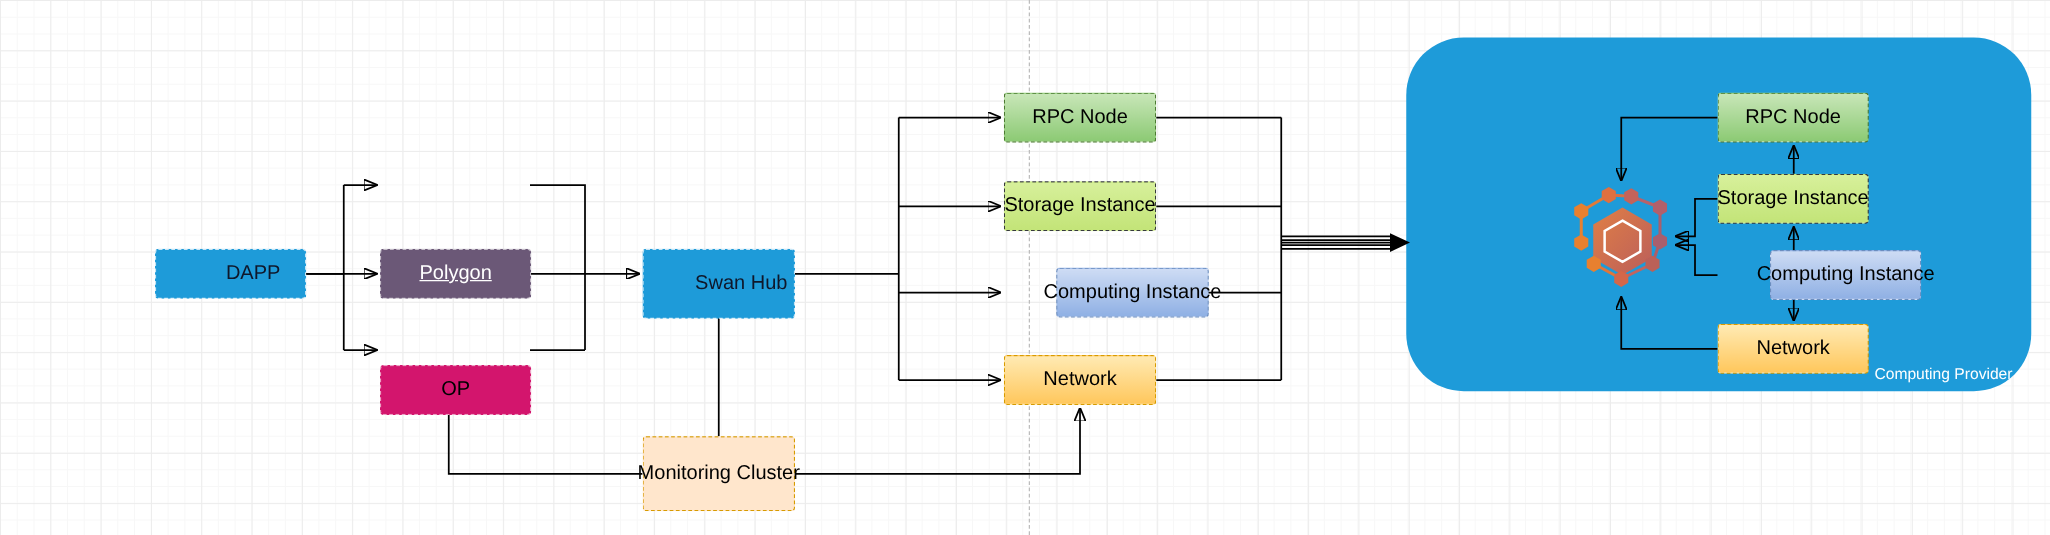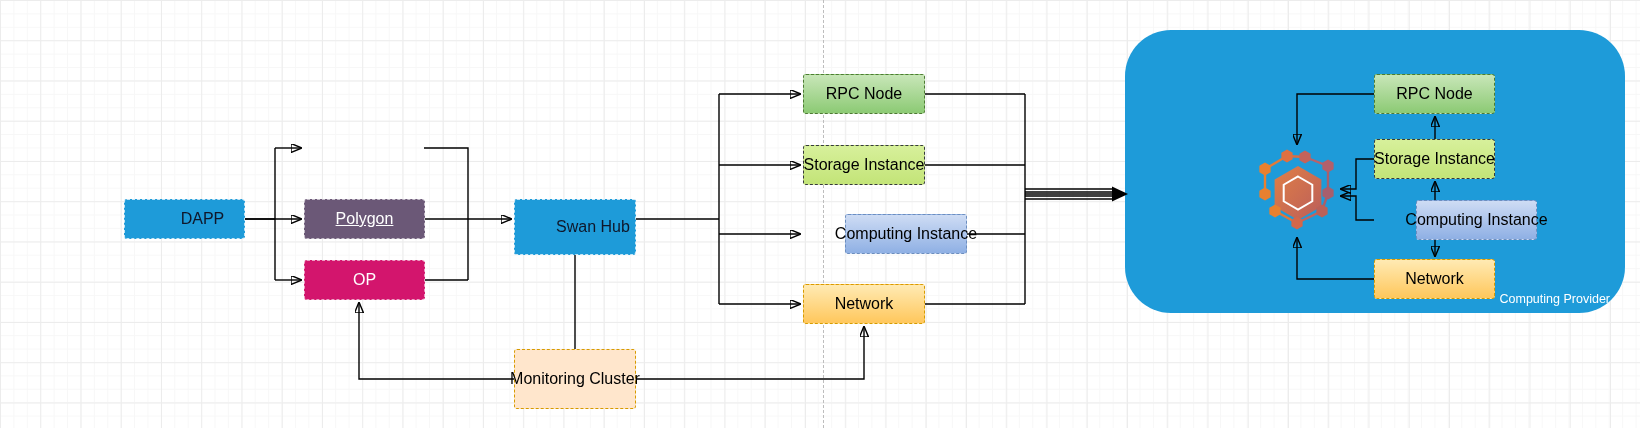--- a/index.html
+++ b/index.html
@@ -20,21 +20,21 @@
   }
   .node{
     position:absolute;box-sizing:border-box;z-index:4;
     display:flex;align-items:center;justify-content:center;
     font-size:16px;color:#000;border-radius:3px;
     white-space:nowrap;
   }
   .blue{background:#1e9bd9;border:1px dashed rgba(255,255,255,.75);color:#0f172a;padding-left:36px;}
   .yellow{background:#fff2cc;border:1px dashed #d6b656;}
   .purple{background:#6b5877;border:1px dashed rgba(255,255,255,.6);color:#fff;text-decoration:underline;}
-  .magenta{background:#d3156d;border:1px dashed rgba(255,255,255,.6);color:#ffffff;}
+  .magenta{background:#d3156d;border:1px dashed rgba(255,255,255,.6);color:#000000;margin-top:32px;}
   .green-grad{background:linear-gradient(#c8e6b8,#8cca74);border:1px dashed #4d7a33;}
   .lime{background:linear-gradient(#d7f09b,#c3e478);border:1px dashed #36393d;}
   .peri{background:linear-gradient(#cedcf4,#8fb0e4);border:1px dashed #6c8ebf;margin-left:42px;}
   .gold{background:linear-gradient(#ffeab3,#ffc75c);border:1px dashed #d79b00;}
   .peach{background:#ffe6cc;border:1px dashed #d79b00;text-align:center;}
   .provider{
     position:absolute;left:1125px;top:30px;width:500px;height:283px;
     background:#1e9bd9;border-radius:46px;z-index:1;
   }
   .provider-label{

